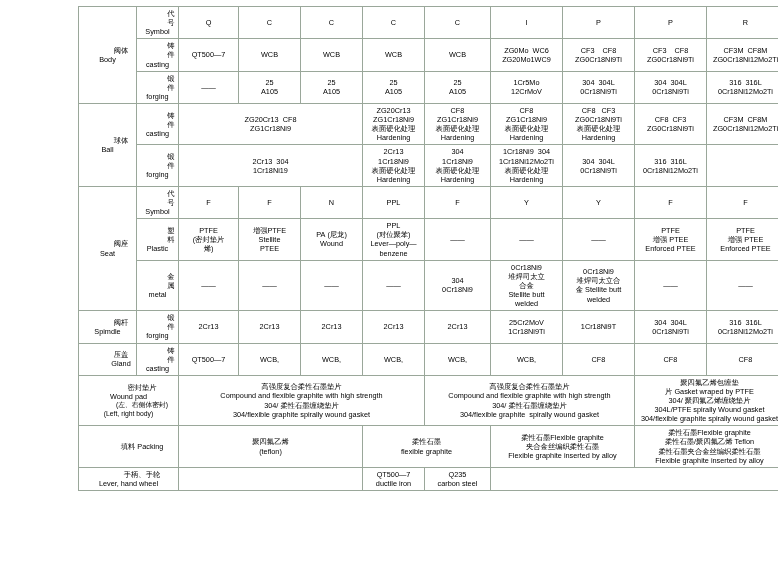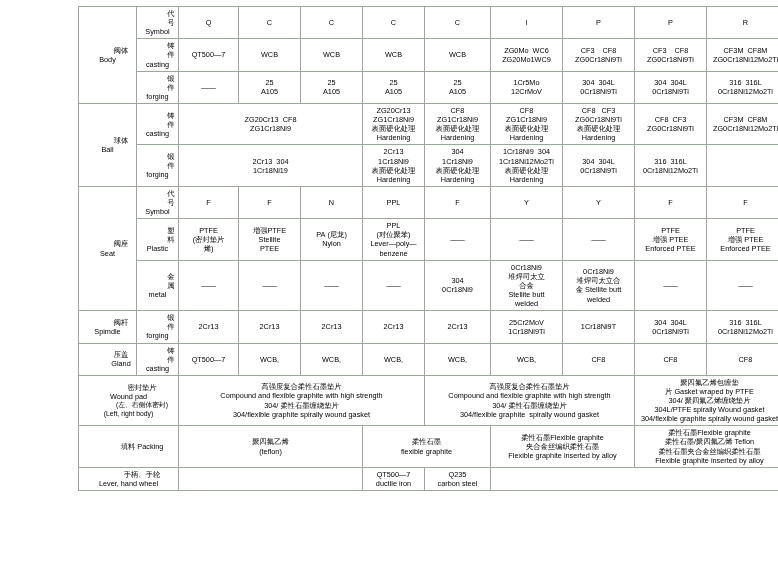--- a/index.html
+++ b/index.html
@@ -292,21 +292,21 @@
             <span class="en">(密封垫片</span>
             <span class="en">烯)</span>
           </td>
           <td>
             <span class="en">增强PTFE</span>
             <span class="en">Stellite</span>
             <span class="en">PTEE</span>
           </td>
           <td>
             <span class="en">PA&nbsp;(尼龙)</span>
-            <span class="en">Nylon</span>
+            <span class="en">Wound</span>
           </td>
           <td>
             <span class="en">PPL</span>
             <span class="en">(对位聚苯)</span>
             <span class="en">Lever—poly—</span>
             <span class="en">benzene</span>
           </td>
           <td>
             <span class="en">——</span>
           </td>

